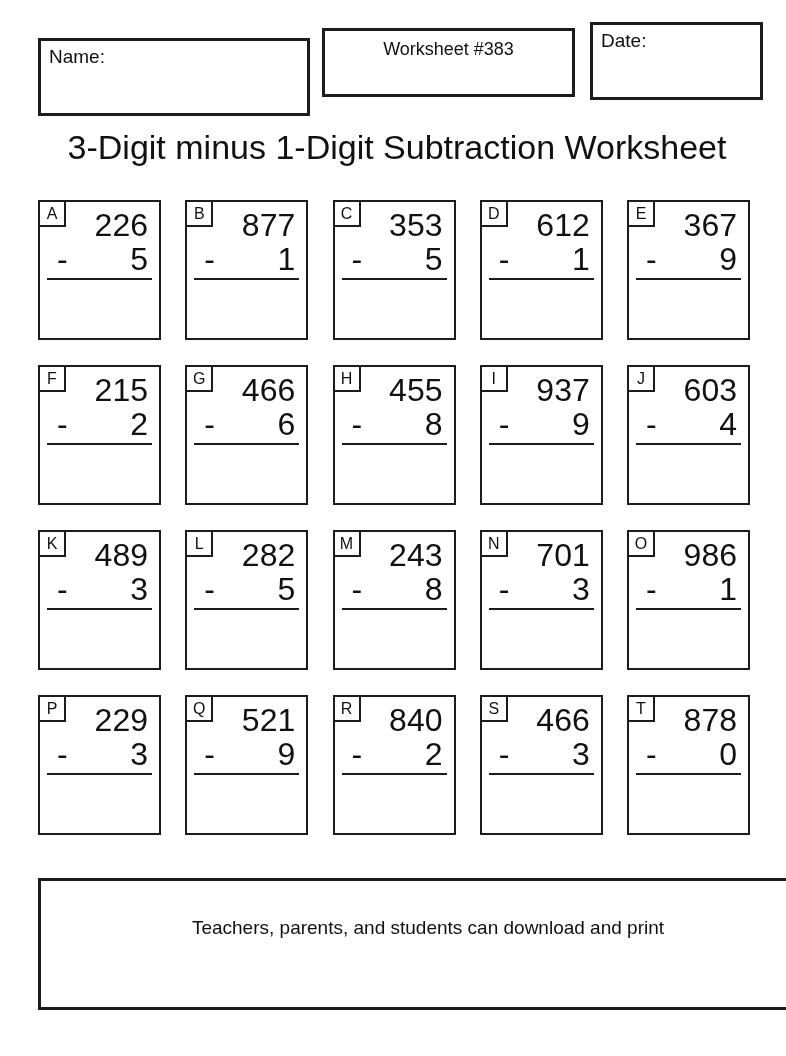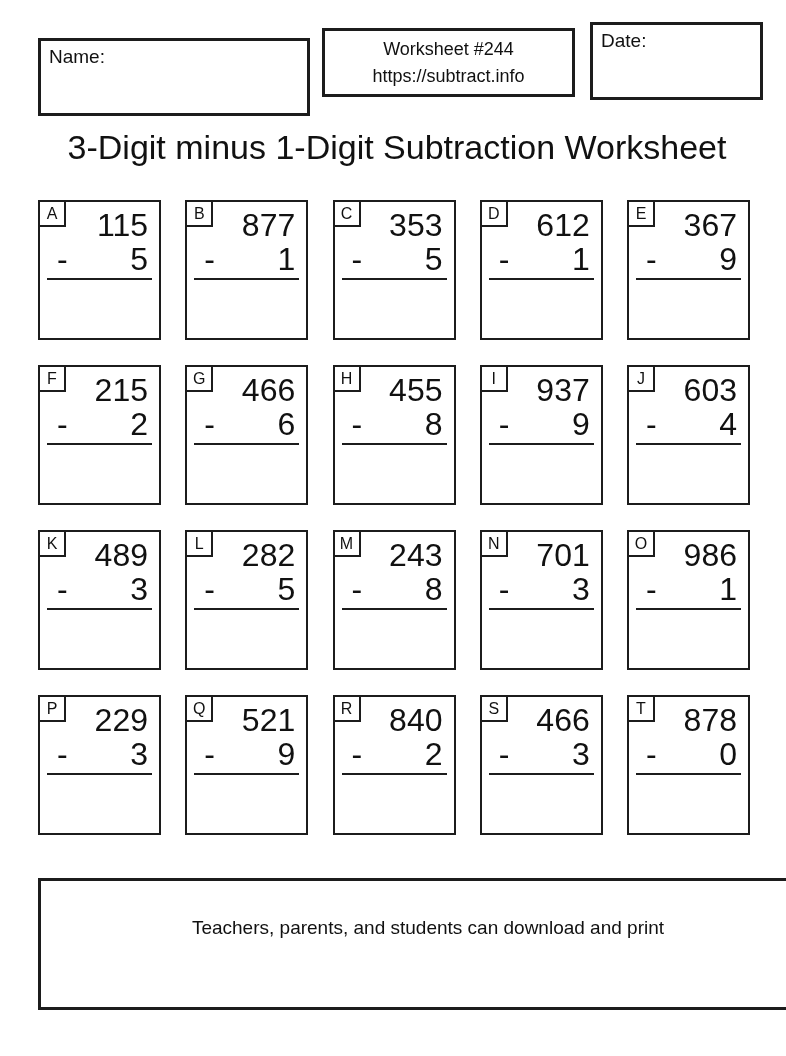--- a/index.html
+++ b/index.html
@@ -57,34 +57,33 @@
   }
 </style>
 </head>
 <body>
 
 <div class="hbox name-box">
   <span>Name:</span>
 </div>
 
 <div class="hbox ws-box">
-  <div>Worksheet #244</div>
-  <div>https://subtract.info</div>
+  <div>Worksheet #383</div>
 </div>
 
 <div class="hbox date-box">
   <span>Date:</span>
 </div>
 
 <h1 class="title">3-Digit minus 1-Digit Subtraction Worksheet</h1>
 
 <div class="grid" id="grid">
     <div class="cell">
       <span class="badge">A</span>
-      <span class="minuend">115</span>
+      <span class="minuend">226</span>
       <span class="minus">-</span>
       <span class="subtrahend">5</span>
       <div class="rule"></div>
       <div class="answer-space"></div>
     </div>
     <div class="cell">
       <span class="badge">B</span>
       <span class="minuend">877</span>
       <span class="minus">-</span>
       <span class="subtrahend">1</span>

